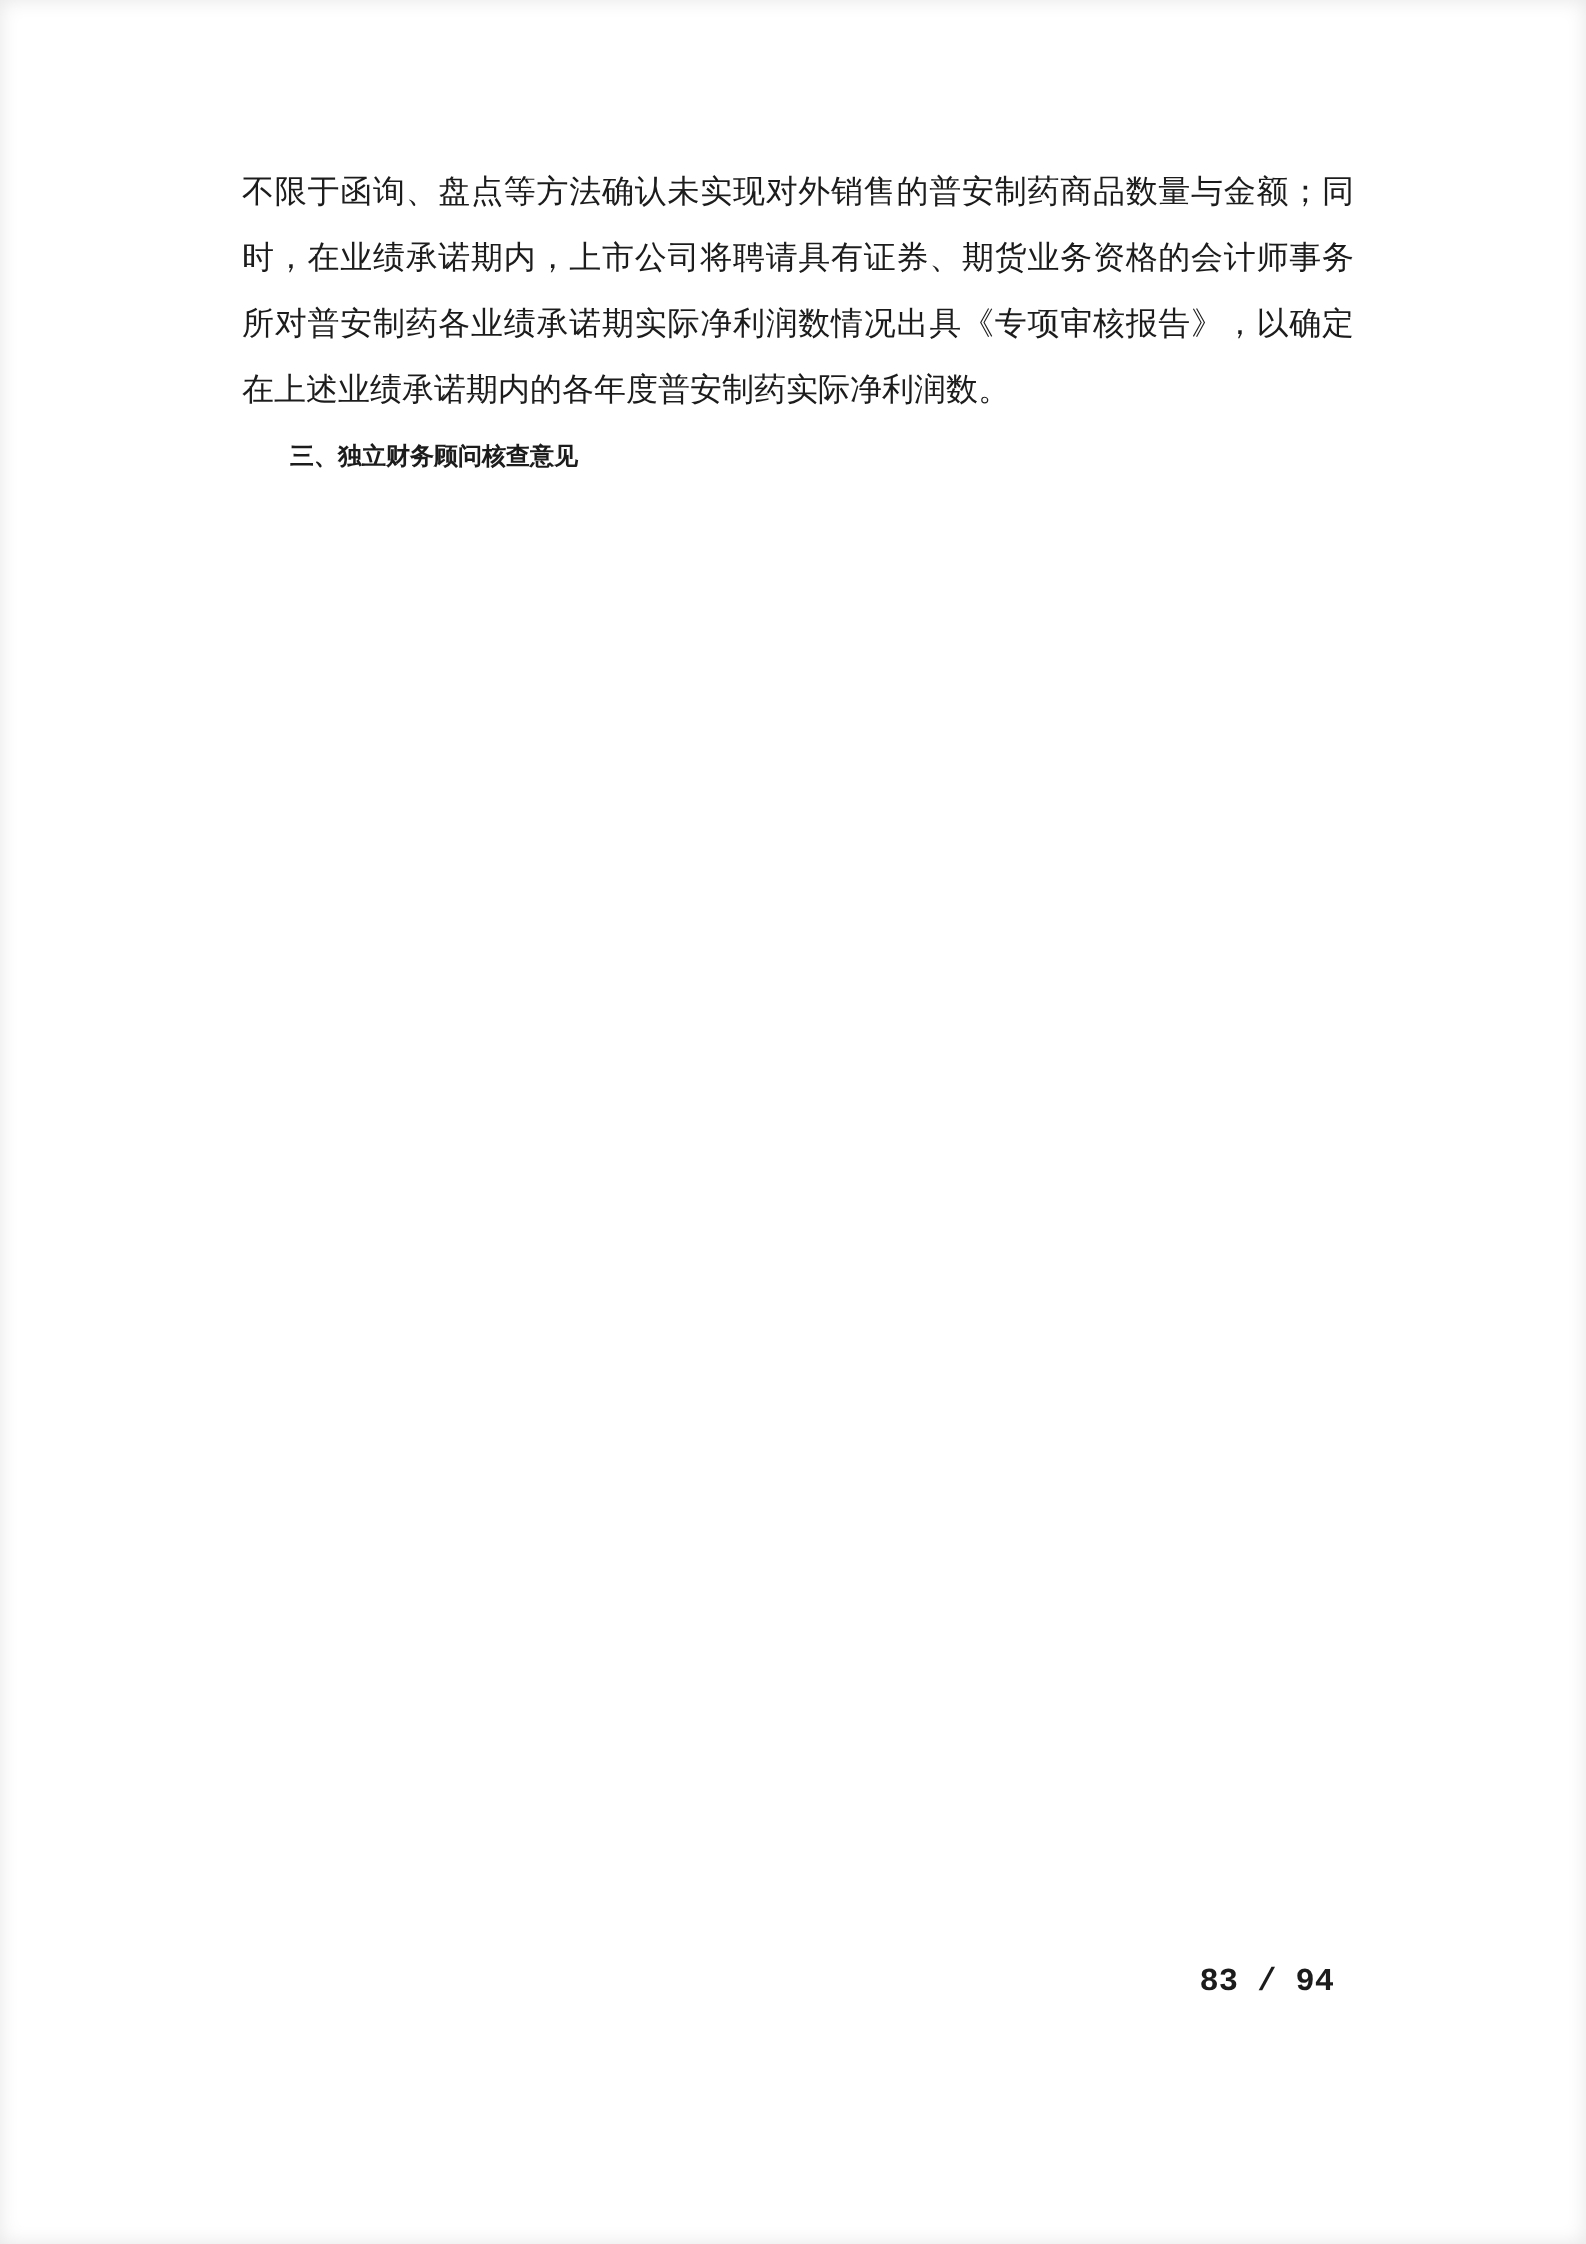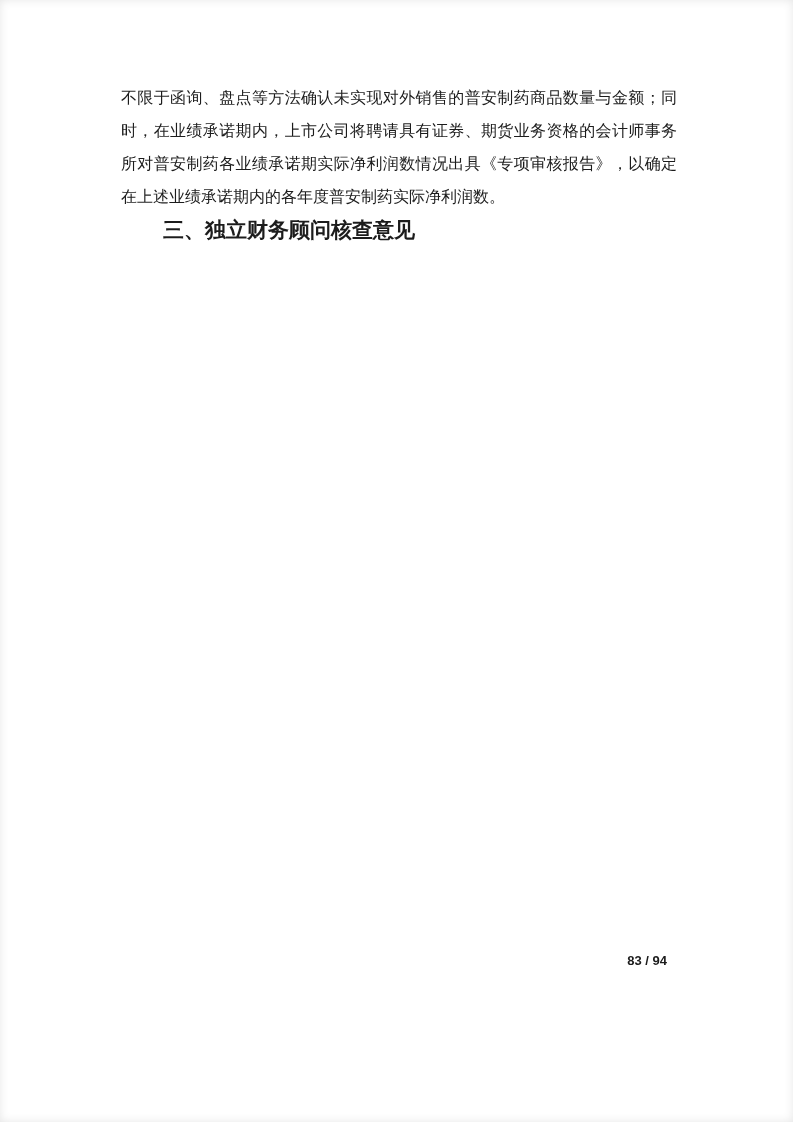--- a/index.html
+++ b/index.html
@@ -6,21 +6,21 @@
     margin: 0;
     padding: 0;
     background: #ffffff;
   }
   .page {
     position: relative;
     width: 793px;
     height: 1122px;
     background: #ffffff;
     box-shadow: inset 0 0 10px rgba(0,0,0,0.10);
-    font-family: Liberation Sans, sans-serif;
+    font-family: Liberation Mono, monospace;
     color: #1c1c1c;
     overflow: hidden;
   }
   .content {
     position: absolute;
     top: 81px;
     left: 121px;
     width: 556px;
     font-size: 16px;
     line-height: 33px;
@@ -29,30 +29,30 @@
   }
   .para {
     margin: 0;
     text-indent: 2em;
   }
   .para.no-indent {
     text-indent: 0;
   }
   .heading {
     margin: 0 0 24px 0;
-    font-size: 21px;
+    font-size: 12px;
     font-weight: bold;
     line-height: 33px;
     text-indent: 2em;
   }
   .page-footer {
     position: absolute;
-    top: 952px;
+    top: 983px;
     right: 126px;
-    font-size: 13px;
+    font-size: 16px;
     font-weight: bold;
     line-height: 17px;
   }
 </style>
 </head>
 <body>
 
 <div class="page">
   <main class="content">
     <p class="para no-indent">不限于函询、盘点等方法确认未实现对外销售的普安制药商品数量与金额；同时，在业绩承诺期内，上市公司将聘请具有证券、期货业务资格的会计师事务所对普安制药各业绩承诺期实际净利润数情况出具《专项审核报告》，以确定在上述业绩承诺期内的各年度普安制药实际净利润数。</p>

